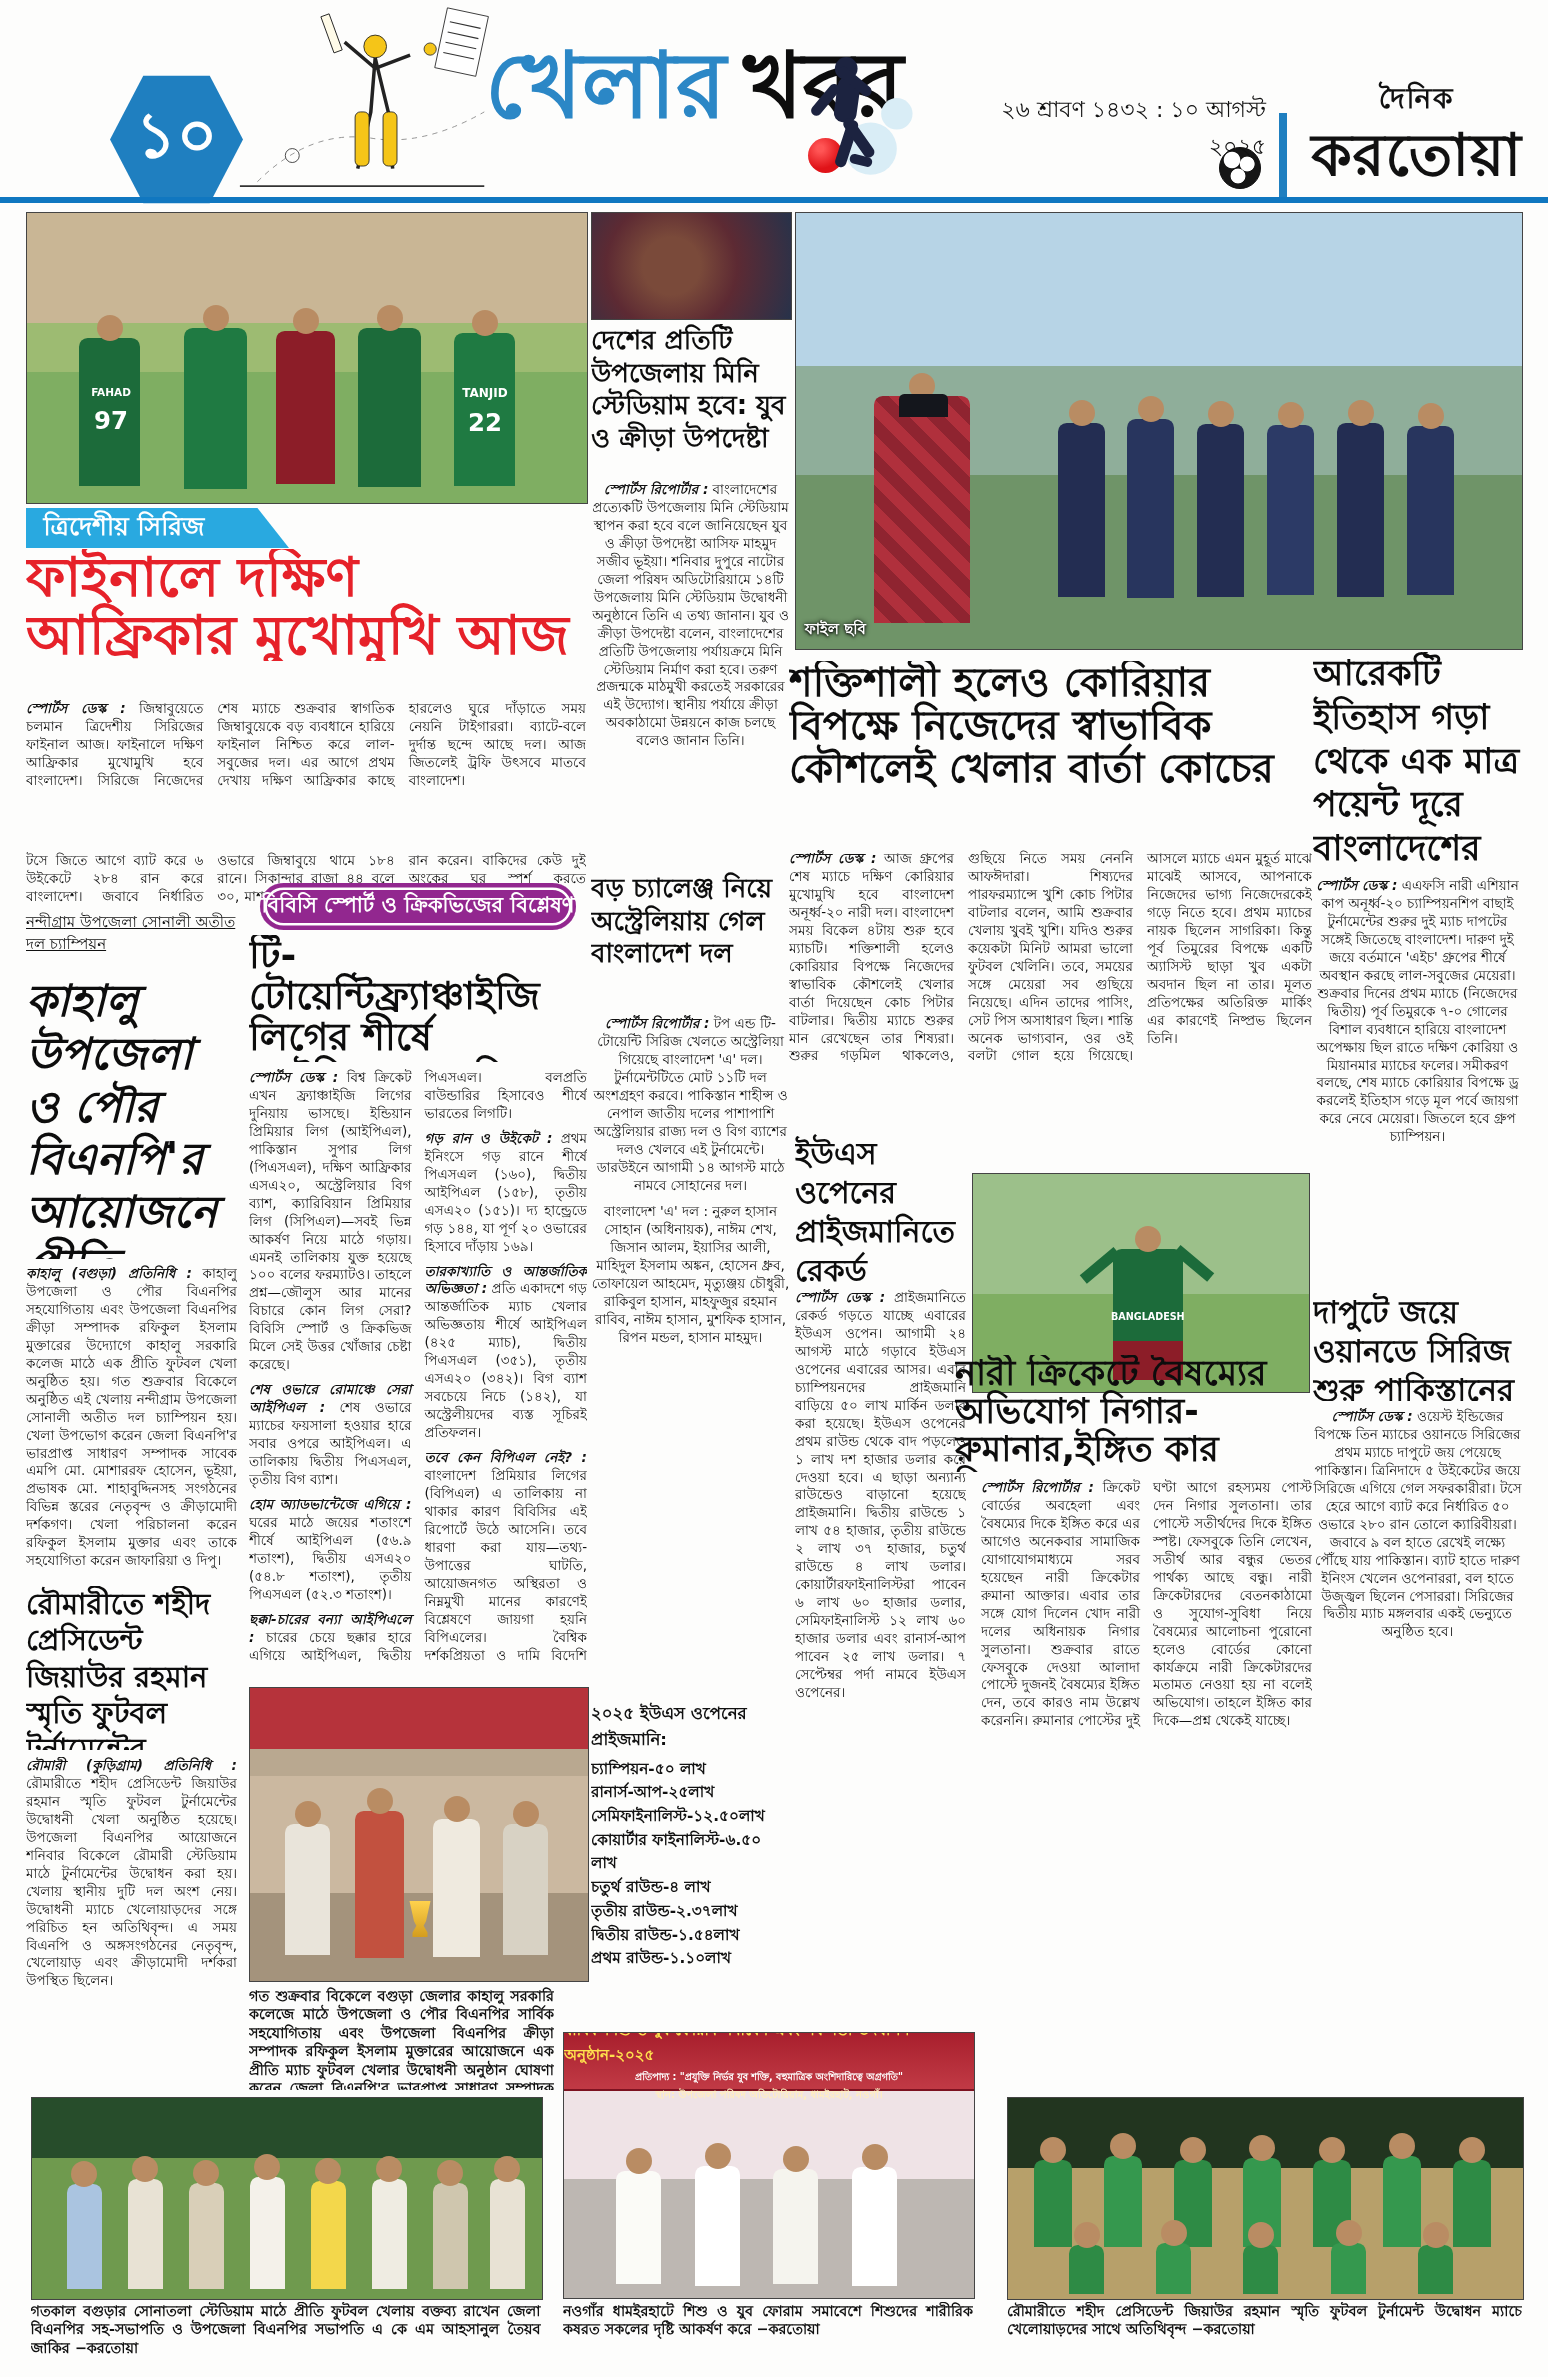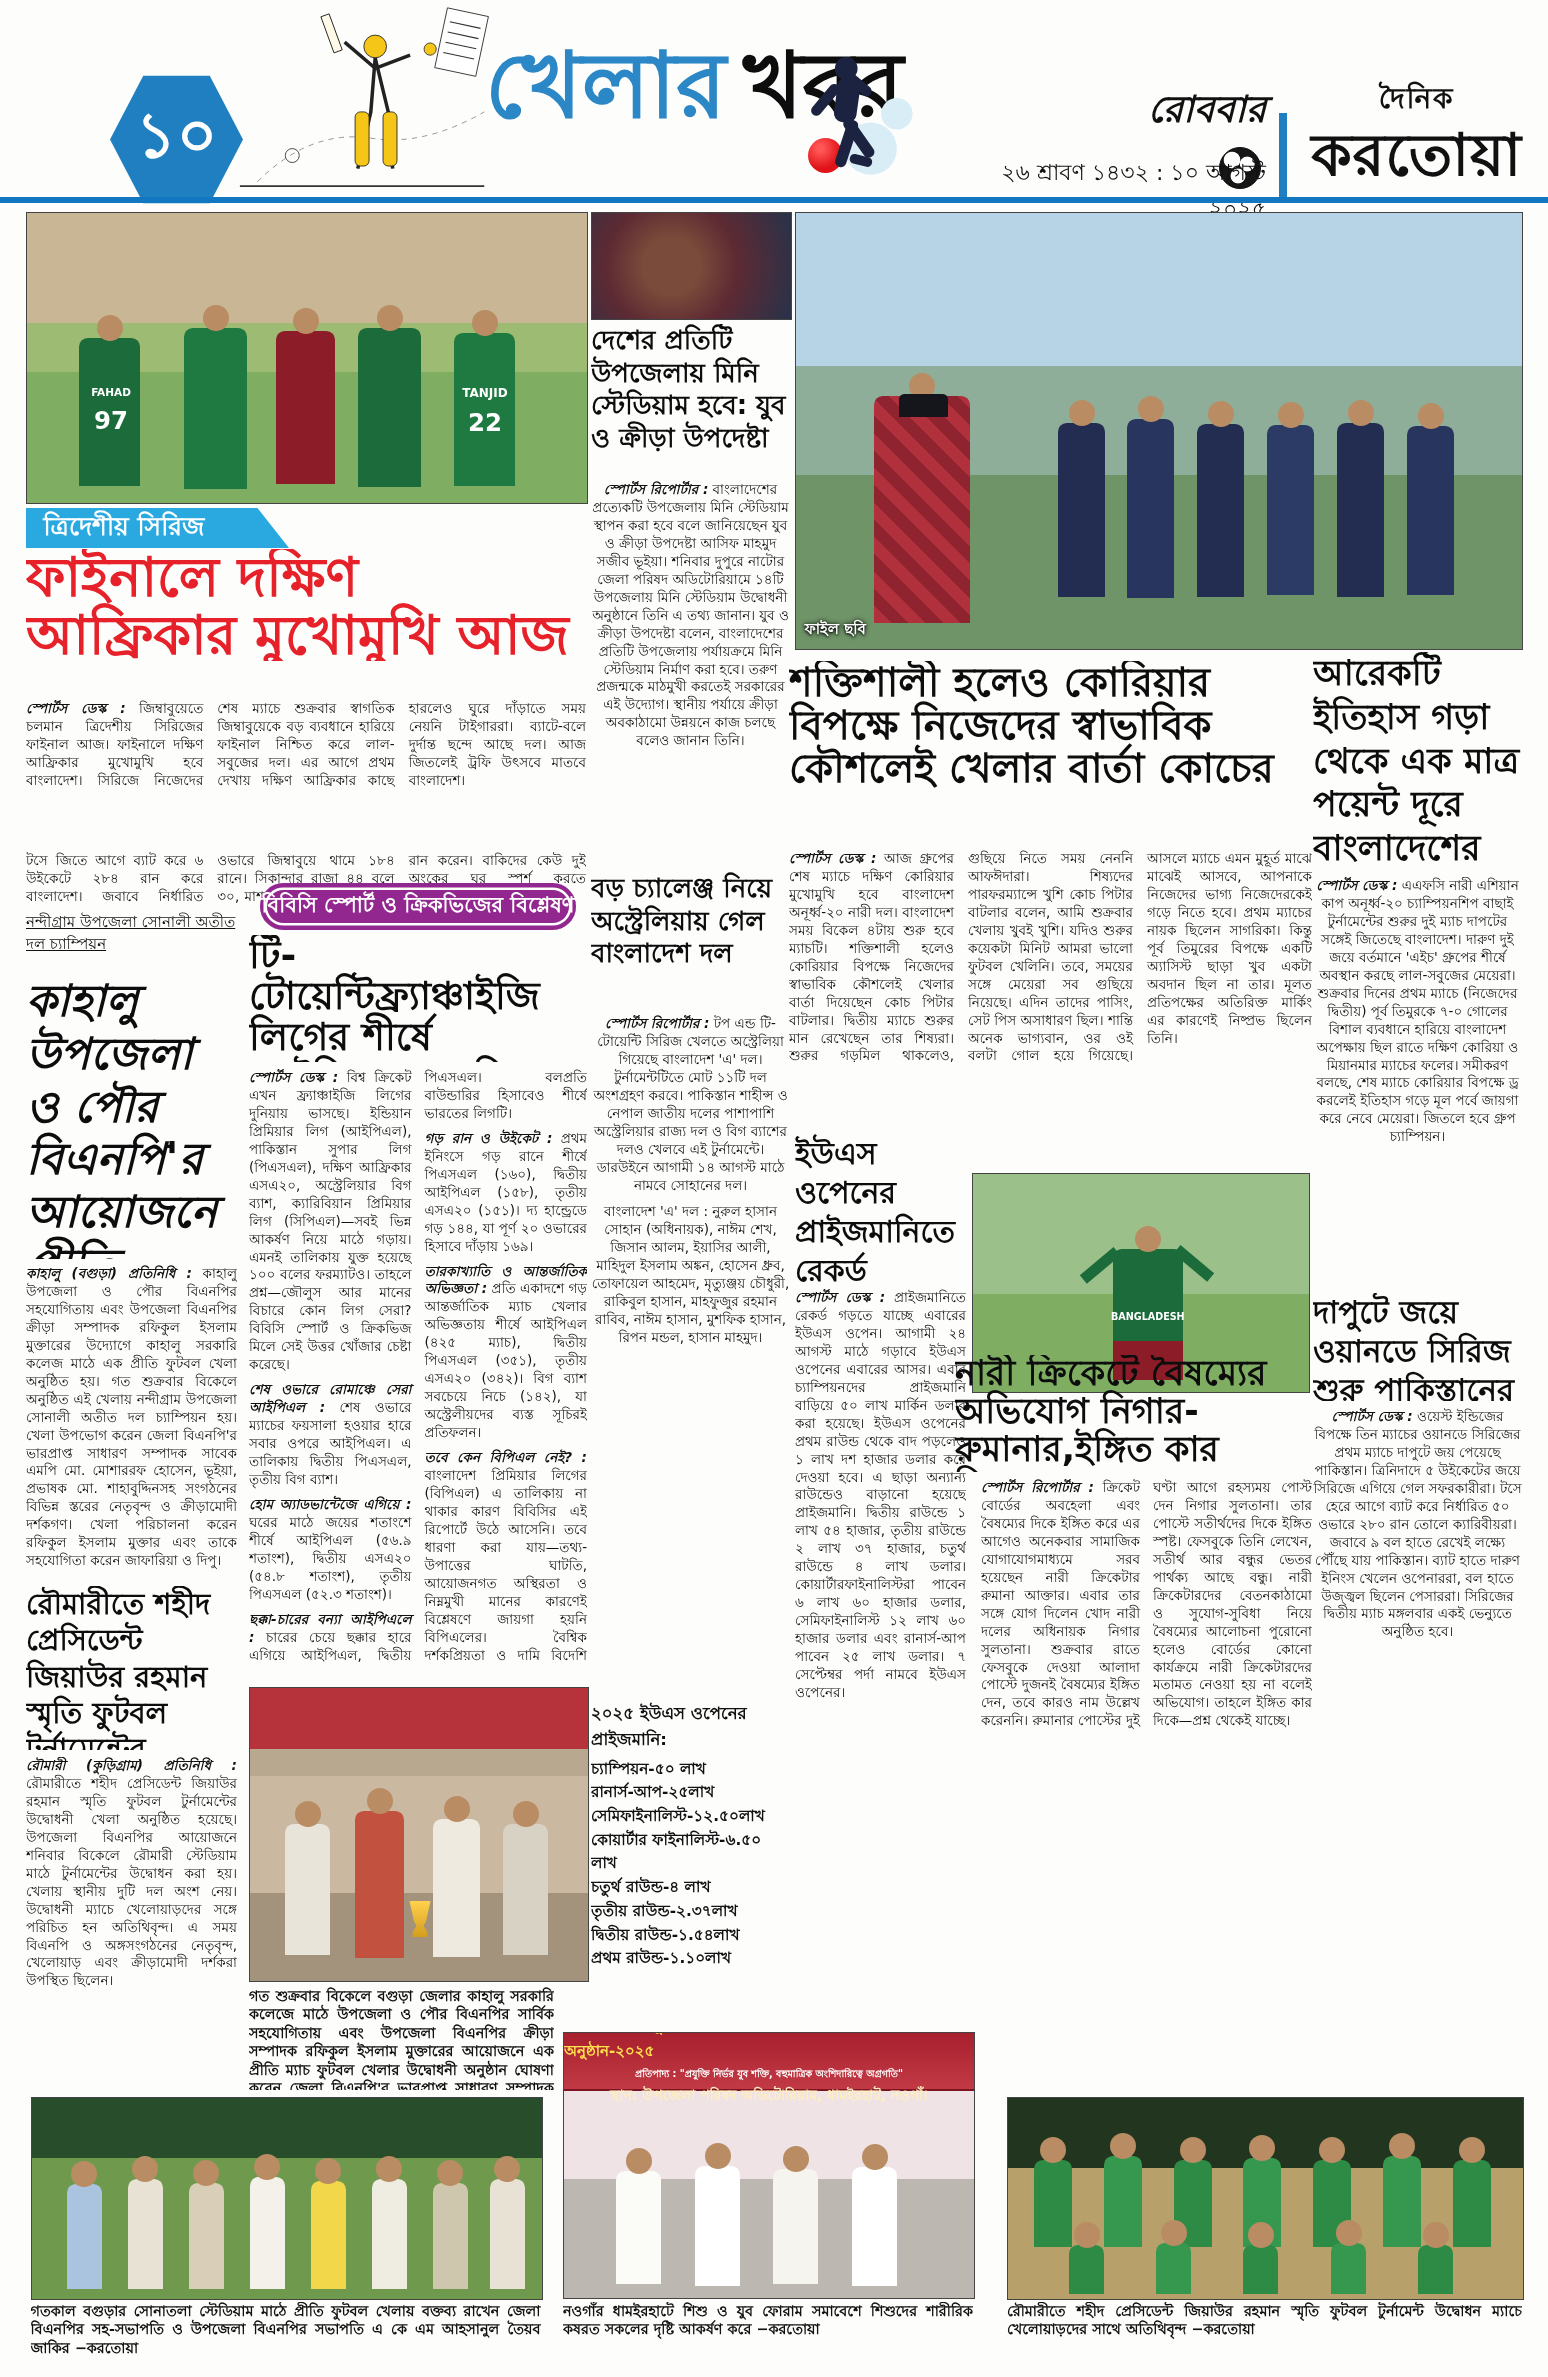--- a/index.html
+++ b/index.html
@@ -52,21 +52,21 @@
   
   .fig{position:absolute;border-radius:8.7px 8.7px 0 0;}
   .fig::before{content:"";position:absolute;left:50%;top:-23px;transform:translateX(-50%);
                width:26px;height:26px;border-radius:50%;background:#b98c63;}
   .jlabel{position:absolute;color:#fff;font-weight:bold;text-align:center;}
   .bannerM{position:absolute;left:0;top:0;right:0;height:56px;background:linear-gradient(#a81f2d,#c13a45);
            color:#ffe14d;display:flex;flex-direction:column;align-items:center;justify-content:center;
            font-weight:bold;border-bottom:2.6px solid #7d1220;}
   .bannerM .l1{font-size:15px;}
   .bannerM .l2{font-size:9.6px;color:#fff;margin-top:2.6px;font-weight:600;}
-  .bannerM .l3{font-size:14px;color:#ffeec0;margin-top:1.7px;font-weight:600;}
+  .bannerM .l3{font-size:10px;color:#ffeec0;margin-top:1.7px;font-weight:600;}
   .trophy{position:absolute;width:30px;height:45px;background:linear-gradient(#ffd24d,#c98f12);
           clip-path:polygon(15% 0,85% 0,70% 45%,62% 55%,75% 70%,75% 80%,25% 80%,25% 70%,38% 55%,30% 45%);}
 </style>
 </head>
 <body>
 
 <div class="page">
 
   <div class="hex">
     <span>১০</span>
@@ -107,21 +107,20 @@
       <rect x="80" y="38" width="26" height="52" rx="10" transform="rotate(8 93 64)"></rect>
       <rect x="96" y="20" width="12" height="46" rx="6" transform="rotate(-50 102 43)"></rect>
       <rect x="62" y="42" width="12" height="44" rx="6" transform="rotate(40 68 64)"></rect>
       <rect x="86" y="86" width="13" height="56" rx="6" transform="rotate(18 92 114)"></rect>
       <rect x="100" y="82" width="13" height="52" rx="6" transform="rotate(-35 106 108)"></rect>
       <rect x="96" y="128" width="26" height="11" rx="5" transform="rotate(14 109 133)"></rect>
     </g>
   </svg>
 
   <div class="dayline">
-    <div class="day">রোববার</div>
     <div class="dt">২৬ শ্রাবণ ১৪৩২ : ১০ আগস্ট ২০২৫</div>
   </div>
   <div class="vbar"></div>
   <div class="brand">
     <div class="b1">দৈনিক</div>
     <div class="b2">করতোয়া</div>
   </div>
   <div class="bluerule"></div>
 
   <div class="photo" style="left:26px;top:212px;width:560px;height:290px;background:linear-gradient(#c9b695 0 38%,#9dbb72 38% 55%,#7fae62 55%);">

